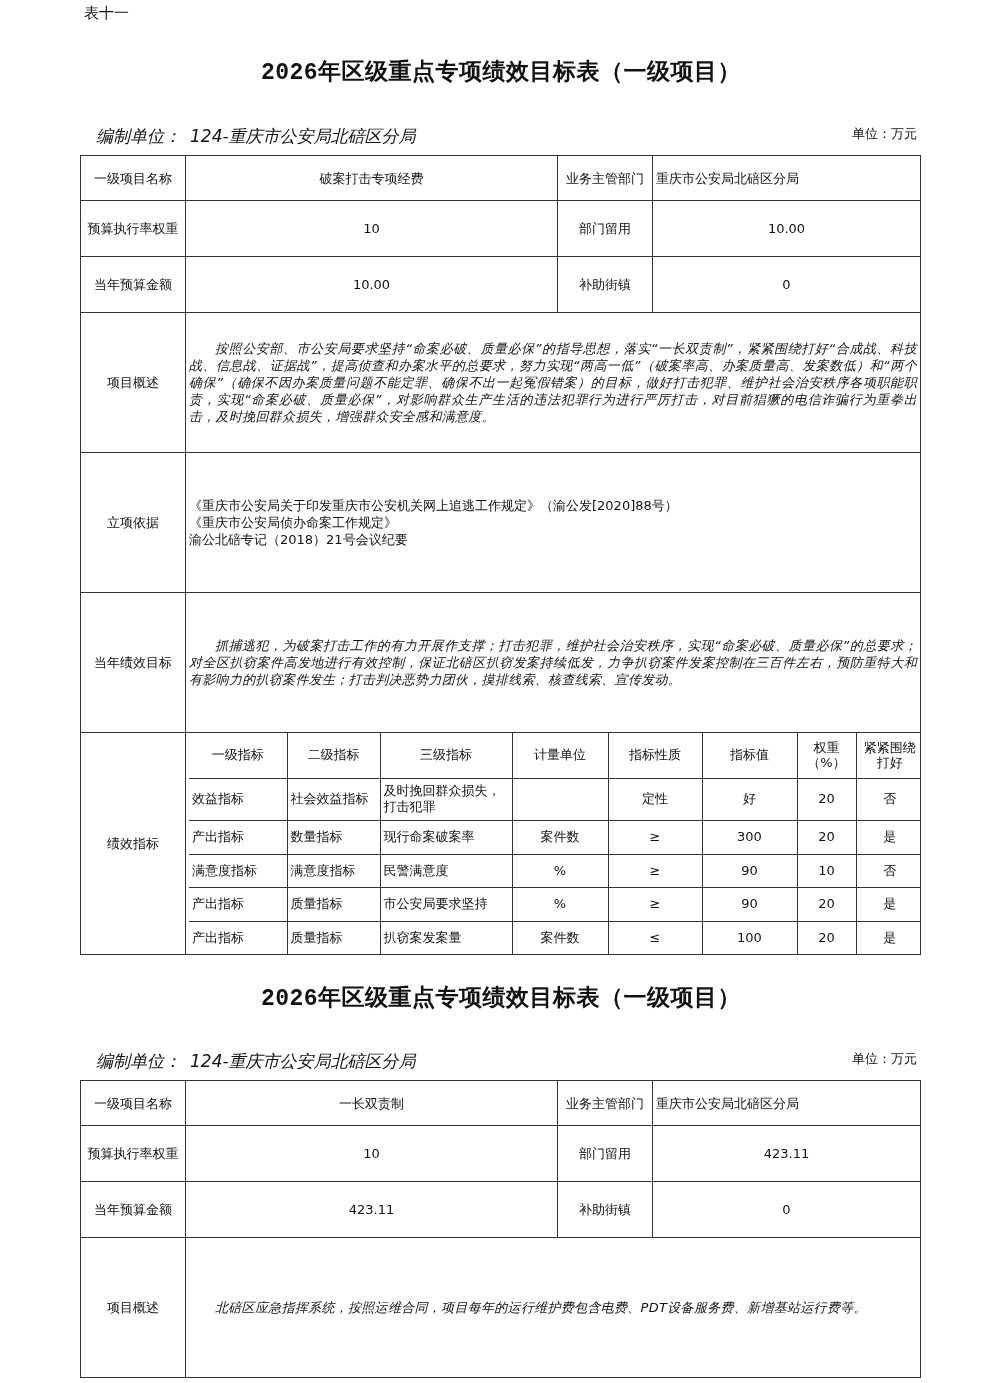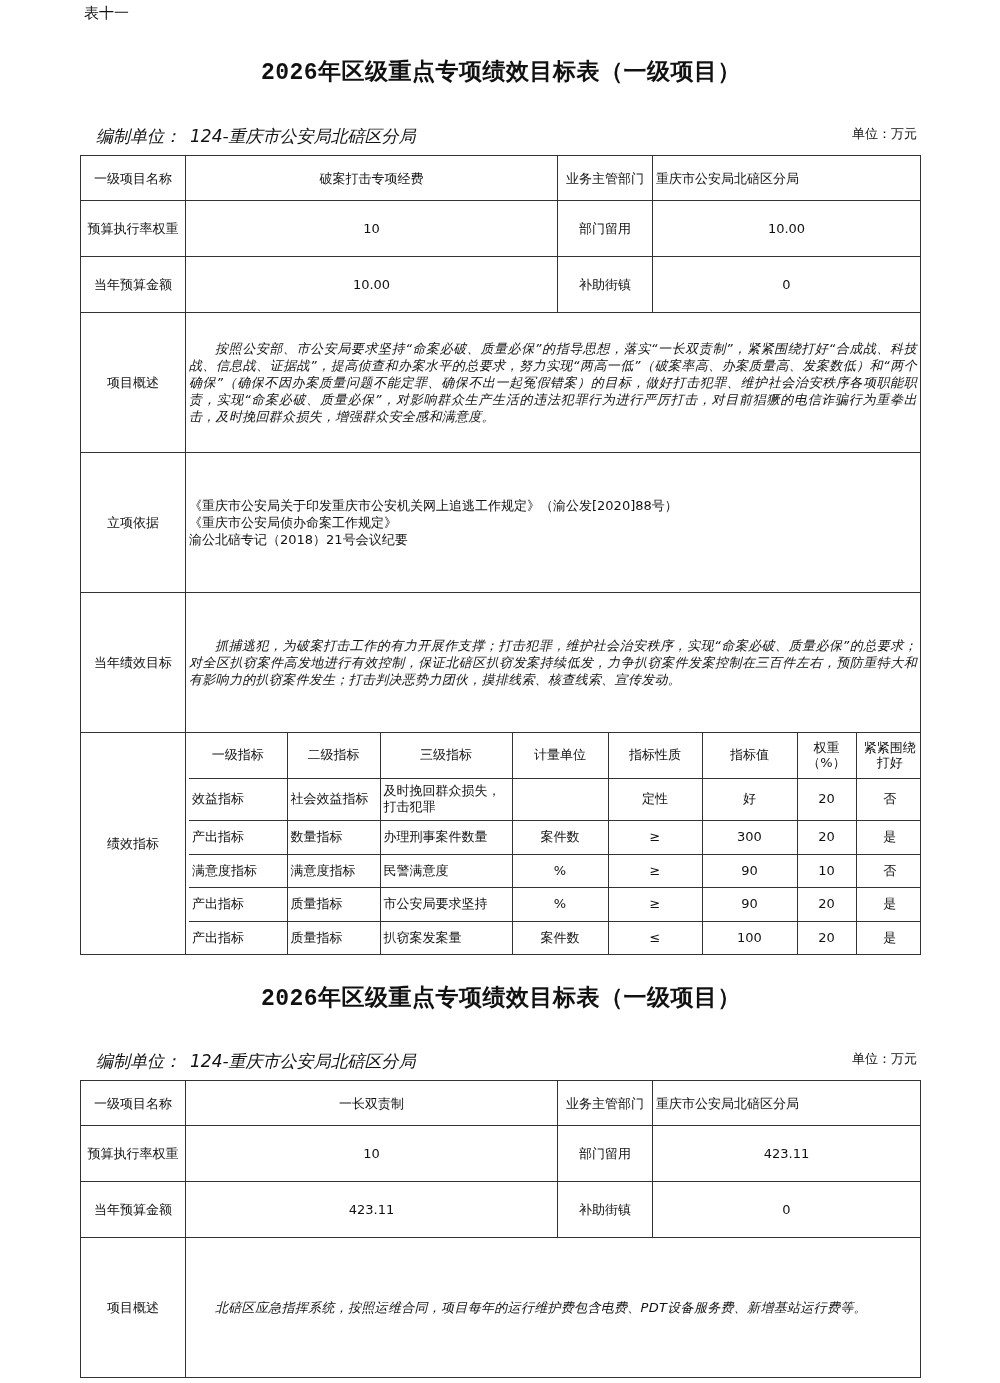--- a/index.html
+++ b/index.html
@@ -124,21 +124,21 @@
           <td class="l">及时挽回群众损失，打击犯罪</td>
           <td class="c"></td>
           <td class="c">定性</td>
           <td class="c">好</td>
           <td class="c">20</td>
           <td class="c">否</td>
         </tr>
         <tr style="height:34px;">
           <td class="l">产出指标</td>
           <td class="l">数量指标</td>
-          <td class="l">办理刑事案件数量</td>
+          <td class="l">现行命案破案率</td>
           <td class="c">案件数</td>
           <td class="c">≥</td>
           <td class="c">300</td>
           <td class="c">20</td>
           <td class="c">是</td>
         </tr>
         <tr style="height:33px;">
           <td class="l">满意度指标</td>
           <td class="l">满意度指标</td>
           <td class="l">民警满意度</td>

